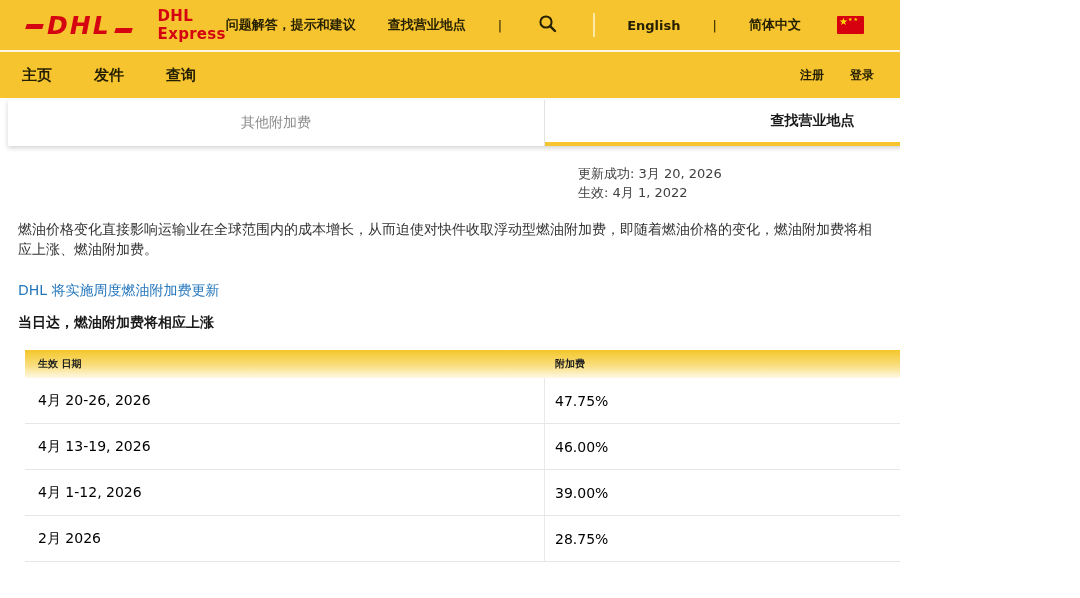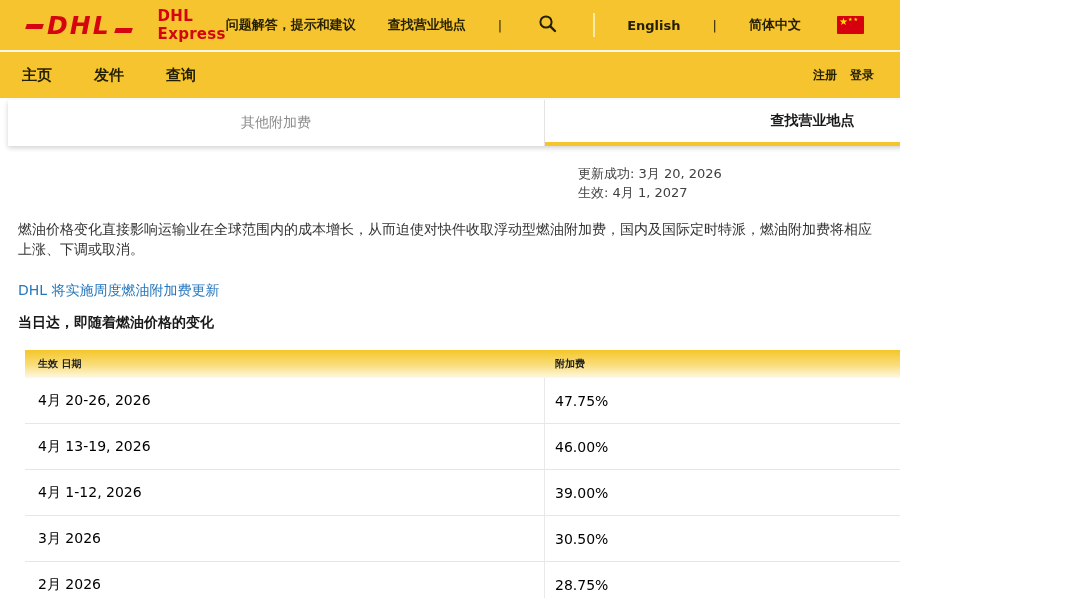--- a/index.html
+++ b/index.html
@@ -22,21 +22,21 @@
   .search-btn { display:flex; align-items:center; cursor:pointer; padding:0 4px; }
   .flag { width:27px; height:18px; background:#D7000F; position:relative; margin-left:4px; cursor:pointer; border-radius:1px; }
   .flag .star-big { position:absolute; left:2px; top:-1px; color:#FFDE00; font-size:10px; line-height:14px; }
   .flag .star-sm { position:absolute; left:11px; top:1px; color:#FFDE00; font-size:5px; line-height:5px; letter-spacing:1px; }
   .chev { margin-left:8px; cursor:pointer; display:flex; align-items:center; }
 
   
   .sep-line { height:2px; background:#FDF6E3; }
   .navbar { height:46px; background:#F6C42F; display:flex; align-items:center; padding:0 26px 0 22px;font-family:Liberation Serif, serif; }
   .nav-item { font-size:15px; font-weight:700; color:#241f00; margin-right:42px; cursor:pointer; }
-  .nav-right { margin-left:auto; display:flex; gap:13px; }
+  .nav-right { margin-left:auto; display:flex; gap:26px; }
   .nav-auth { font-size:12px; font-weight:700; color:#241f00; cursor:pointer; }
 
   
   .tabbar { margin:2px 0 0 8px; width:1072px; height:46px; display:flex; background:#fff; box-shadow:0 2px 5px rgba(0,0,0,.18); }
   .tab { flex:0 0 50.1%; display:flex; align-items:center; justify-content:center; font-size:14px; cursor:pointer; background:#fff;text-align:right; }
   .tab.inactive { color:#8c8c8c; border-right:1px solid #e3e3e3; }
   .tab.active { color:#1a1a1a; font-weight:700; flex:1; border-bottom:4px solid #F6C42F; }
 
   
   .update-block { margin:18px 0 0 578px; font-size:13px; color:#404040; line-height:19px; }
@@ -113,28 +113,28 @@
 
   
   <div class="tabbar">
     <div class="tab inactive">其他附加费</div>
     <div class="tab active">查找营业地点</div>
   </div>
 
   
   <div class="update-block">
     <div>更新成功: 3月 20, 2026</div>
-    <div>生效: 4月 1, 2027</div>
+    <div>生效: 4月 1, 2022</div>
   </div>
 
-  <div class="paragraph">燃油价格变化直接影响运输业在全球范围内的成本增长，从而迫使对快件收取浮动型燃油附加费，国内及国际定时特派，燃油附加费将相应上涨、下调或取消。</div>
+  <div class="paragraph">燃油价格变化直接影响运输业在全球范围内的成本增长，从而迫使对快件收取浮动型燃油附加费，即随着燃油价格的变化，燃油附加费将相应上涨、燃油附加费。</div>
 
   <span class="weekly-link">DHL 将实施周度燃油附加费更新</span>
 
-  <div class="section-title">当日达，即随着燃油价格的变化</div>
+  <div class="section-title">当日达，燃油附加费将相应上涨</div>
 
   
   <div class="table">
     <div class="thead">
       <div class="th c0">生效 日期</div>
       <div class="th c1">附加费</div>
     </div>
     <div>
         <div class="trow">
           <div class="tcell c0">4月 20-26, 2026</div>
@@ -142,23 +142,19 @@
         </div>
         <div class="trow">
           <div class="tcell c0">4月 13-19, 2026</div>
           <div class="tcell c1">46.00%</div>
         </div>
         <div class="trow">
           <div class="tcell c0">4月 1-12, 2026</div>
           <div class="tcell c1">39.00%</div>
         </div>
         <div class="trow">
-          <div class="tcell c0">3月 2026</div>
-          <div class="tcell c1">30.50%</div>
-        </div>
-        <div class="trow">
           <div class="tcell c0">2月 2026</div>
           <div class="tcell c1">28.75%</div>
         </div>
       </div>
   </div>
 
 </div>
 
 </body></html>

